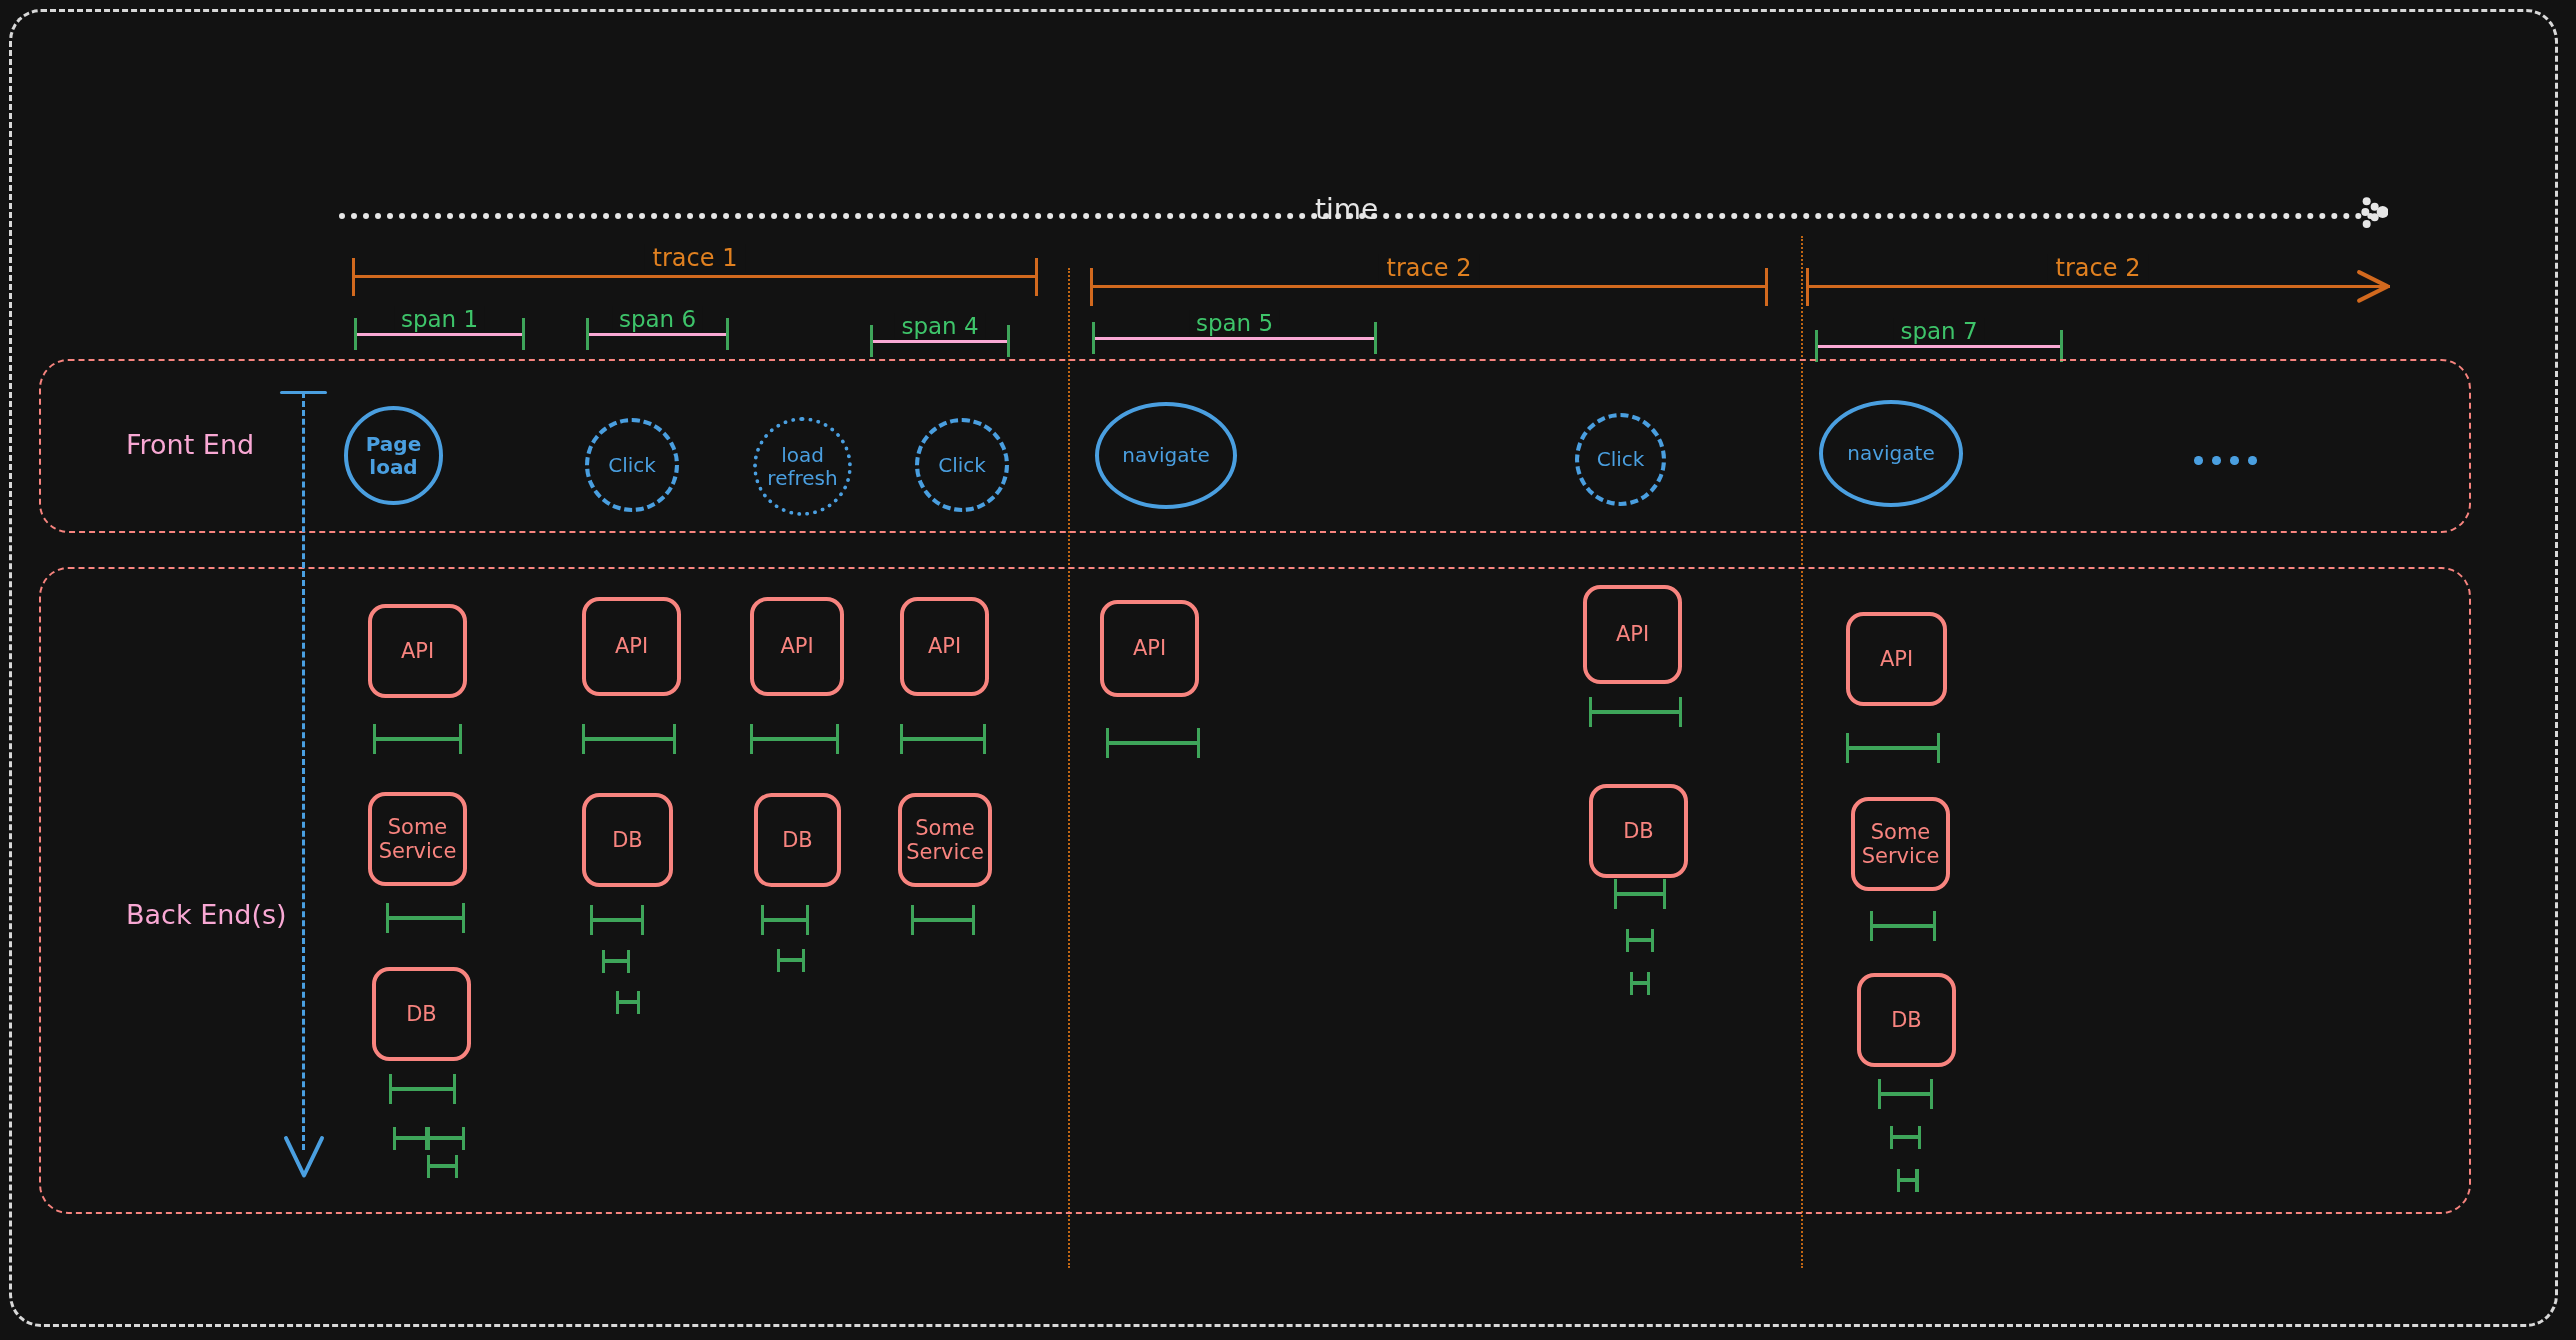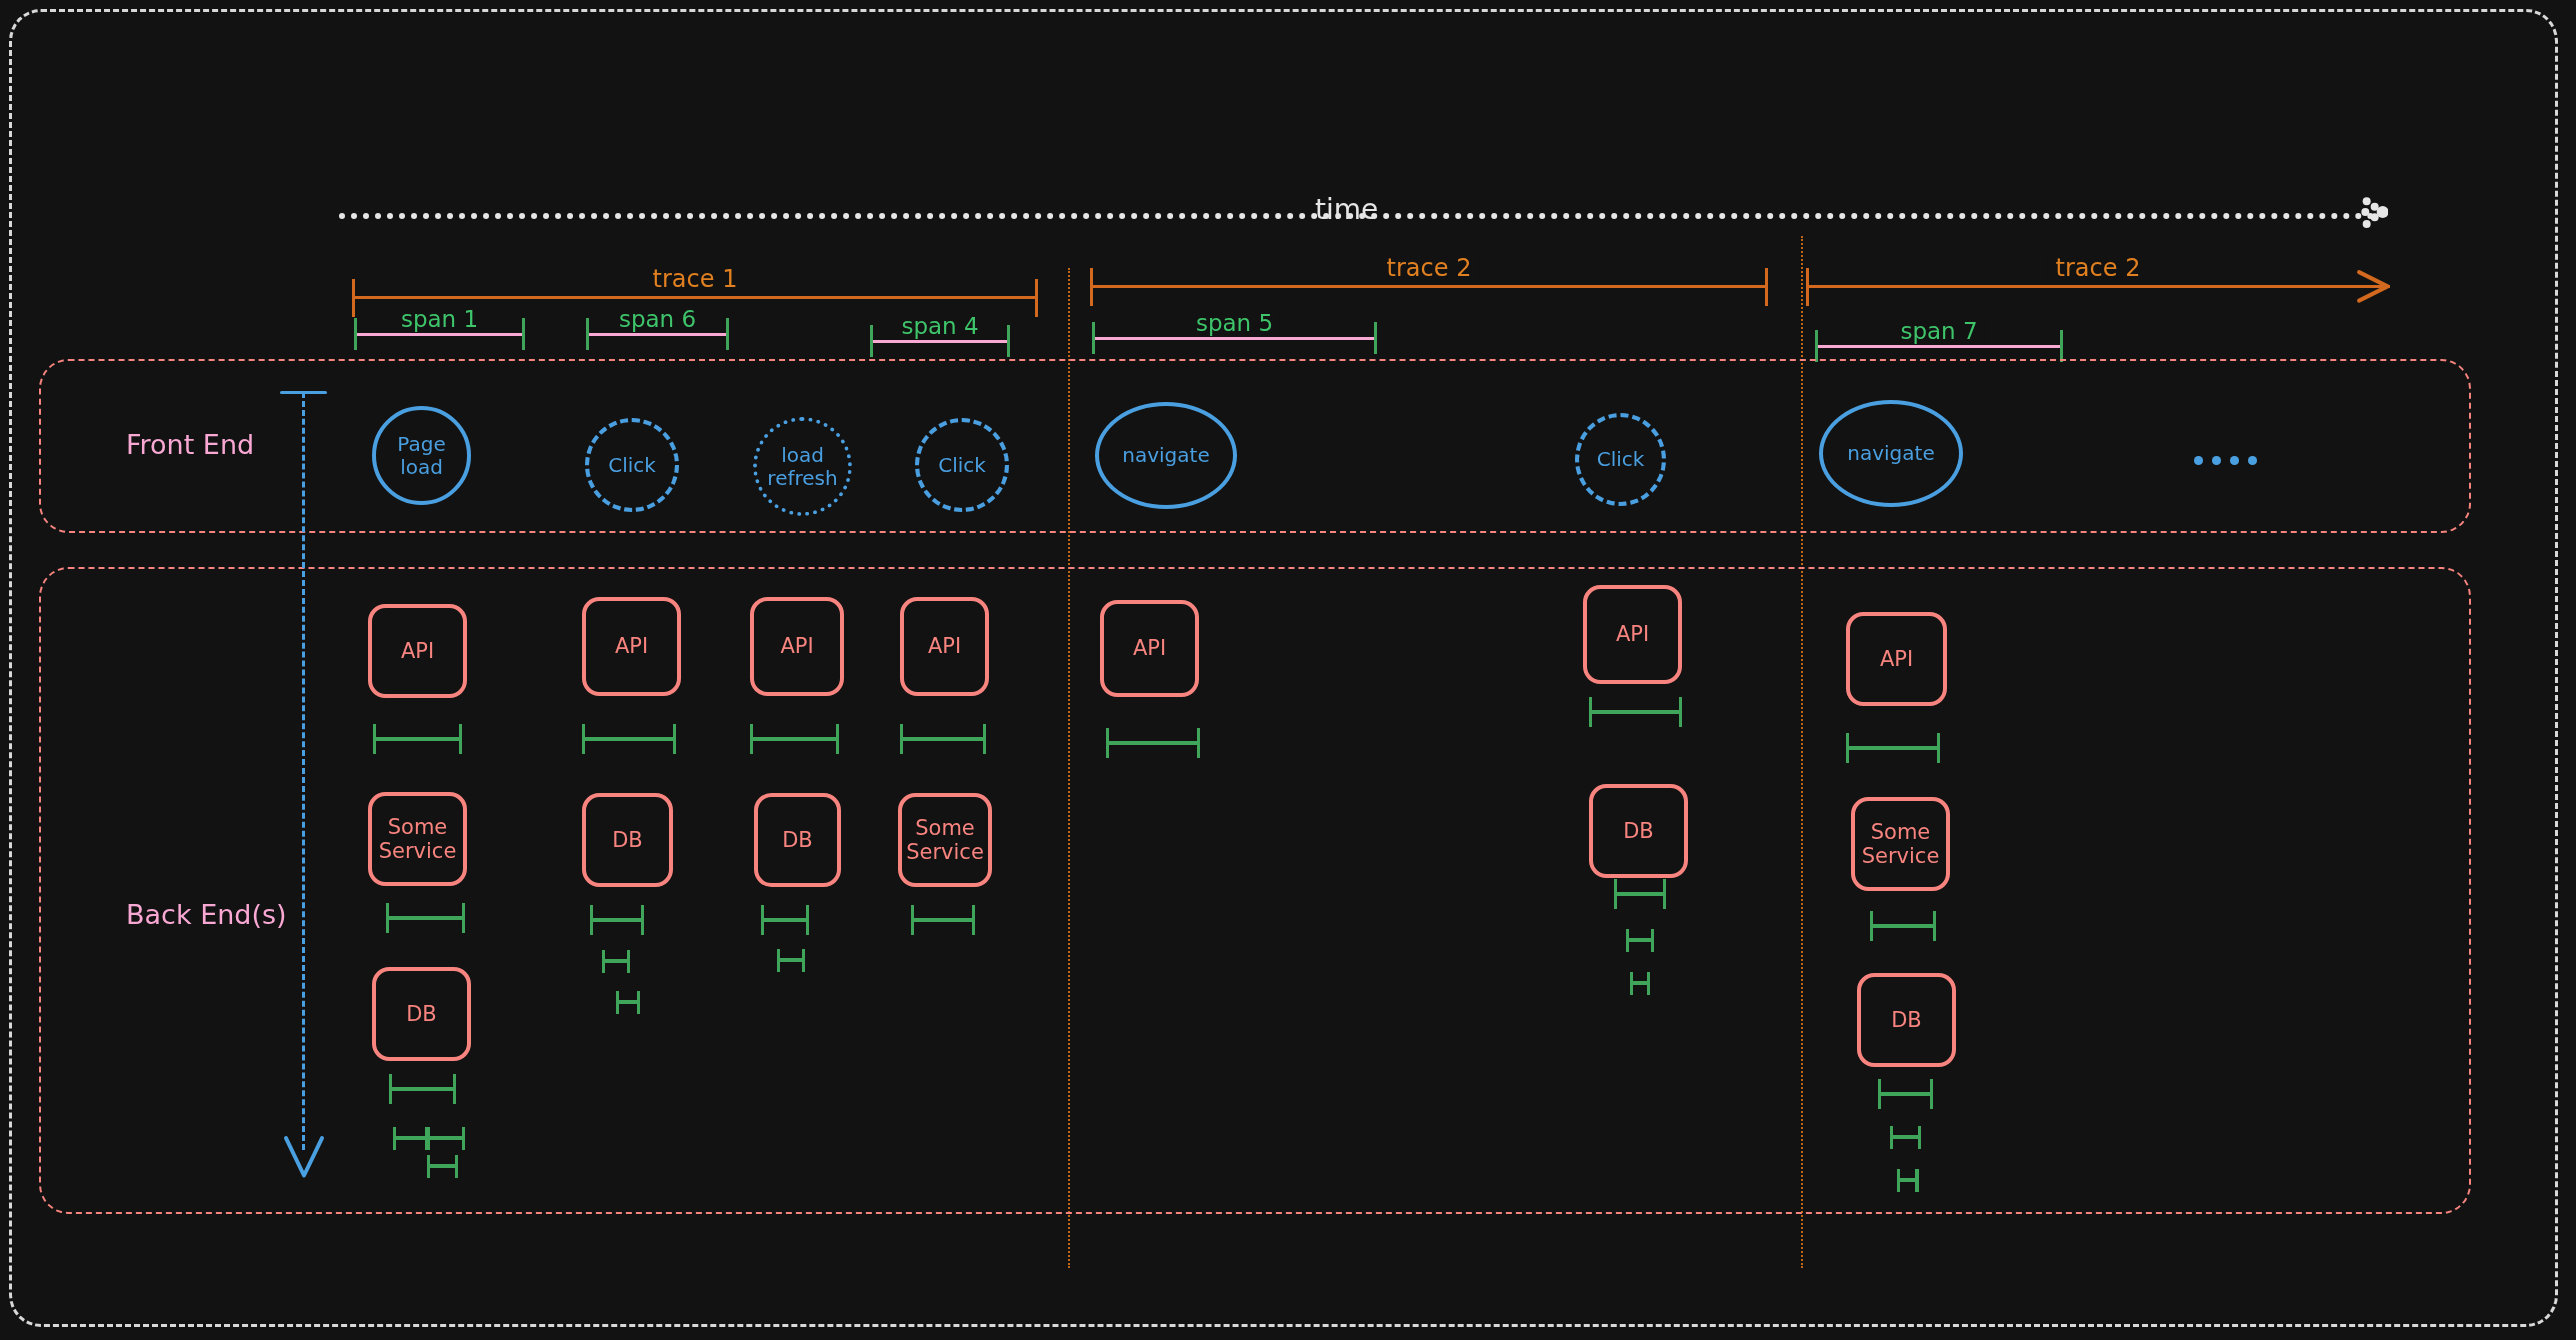--- a/index.html
+++ b/index.html
@@ -124,21 +124,21 @@
   <div class="time-label">time</div>
   <svg class="time-arrow" viewBox="0 0 60 60">
     <circle cx="28" cy="8" r="6" fill="#e6e6e6"></circle>
     <circle cx="40" cy="16" r="6" fill="#e6e6e6"></circle>
     <circle cx="26" cy="24" r="6" fill="#e6e6e6"></circle>
     <circle cx="40" cy="32" r="6" fill="#e6e6e6"></circle>
     <circle cx="28" cy="42" r="6" fill="#e6e6e6"></circle>
     <circle cx="52" cy="24" r="9" fill="#e6e6e6"></circle>
   </svg>
 
-  <div class="trace" style="left:352px;top:296px;width:686px;text-align:center;">
+  <div class="trace" style="left:352px;top:275px;width:686px;text-align:center;">
     <span class="trace-cap l"></span>
     <span class="trace-cap r"></span>
     <span class="trace-label">trace 1</span>
   </div>
 
   <div class="trace" style="left:1090px;top:285px;width:678px;">
     <span class="trace-cap l"></span>
     <span class="trace-cap r"></span>
     <span class="trace-label">trace 2</span>
   </div>
@@ -180,21 +180,21 @@
     <span class="span-cap r"></span>
     <span class="span-label">span 7</span>
   </div>
 
   <div class="divider" style="left:1068px;top:268px;height:1000px;"></div>
   <div class="divider" style="left:1801px;top:236px;height:1032px;"></div>
 
   <div class="lane" id="lane-fe"></div>
   <div class="lane-label" id="label-fe">Front End</div>
 
-  <div class="fe-node solid" style="left:372px;top:406px;width:99px;height:99px;">
+  <div class="fe-node solid" style="left:344px;top:406px;width:99px;height:99px;font-weight:bold;">
     <span>Page load</span>
   </div>
   <div class="fe-node dashed" style="left:585px;top:418px;width:94px;height:94px;">
     <span>Click</span>
   </div>
   <div class="fe-node dotted" style="left:753px;top:417px;width:99px;height:99px;">
     <span>load refresh</span>
   </div>
   <div class="fe-node dashed" style="left:915px;top:418px;width:94px;height:94px;">
     <span>Click</span>

